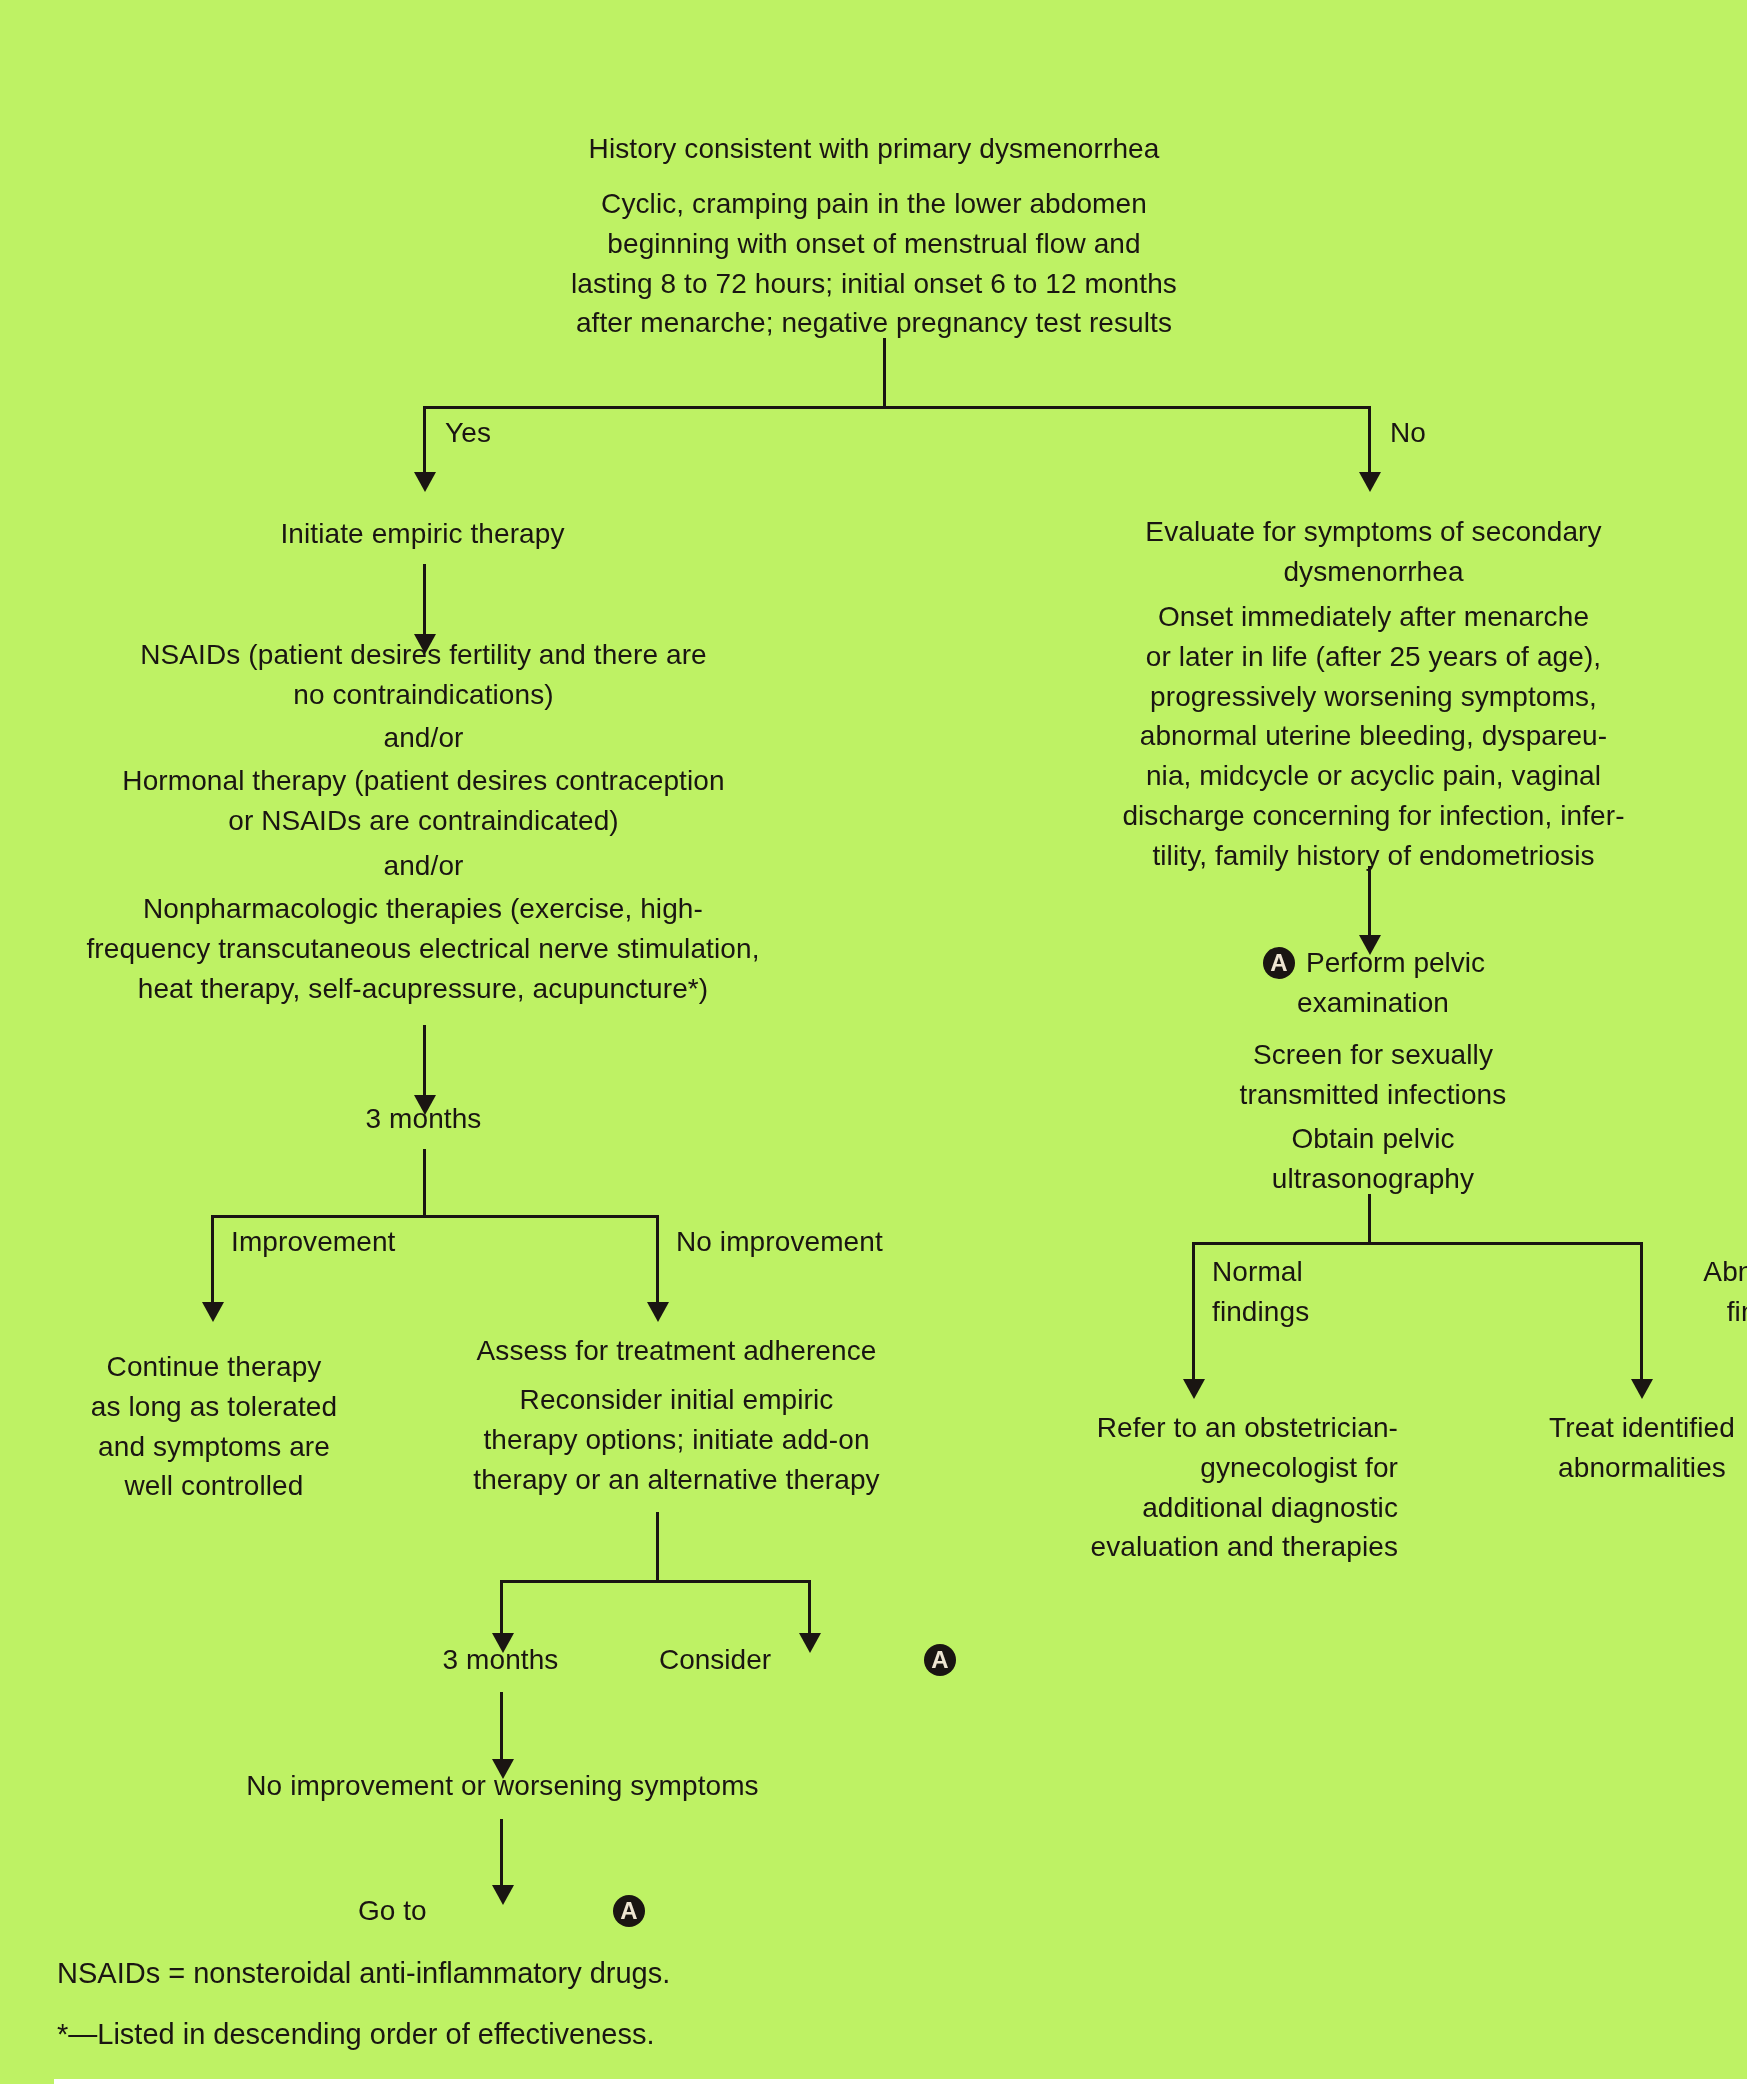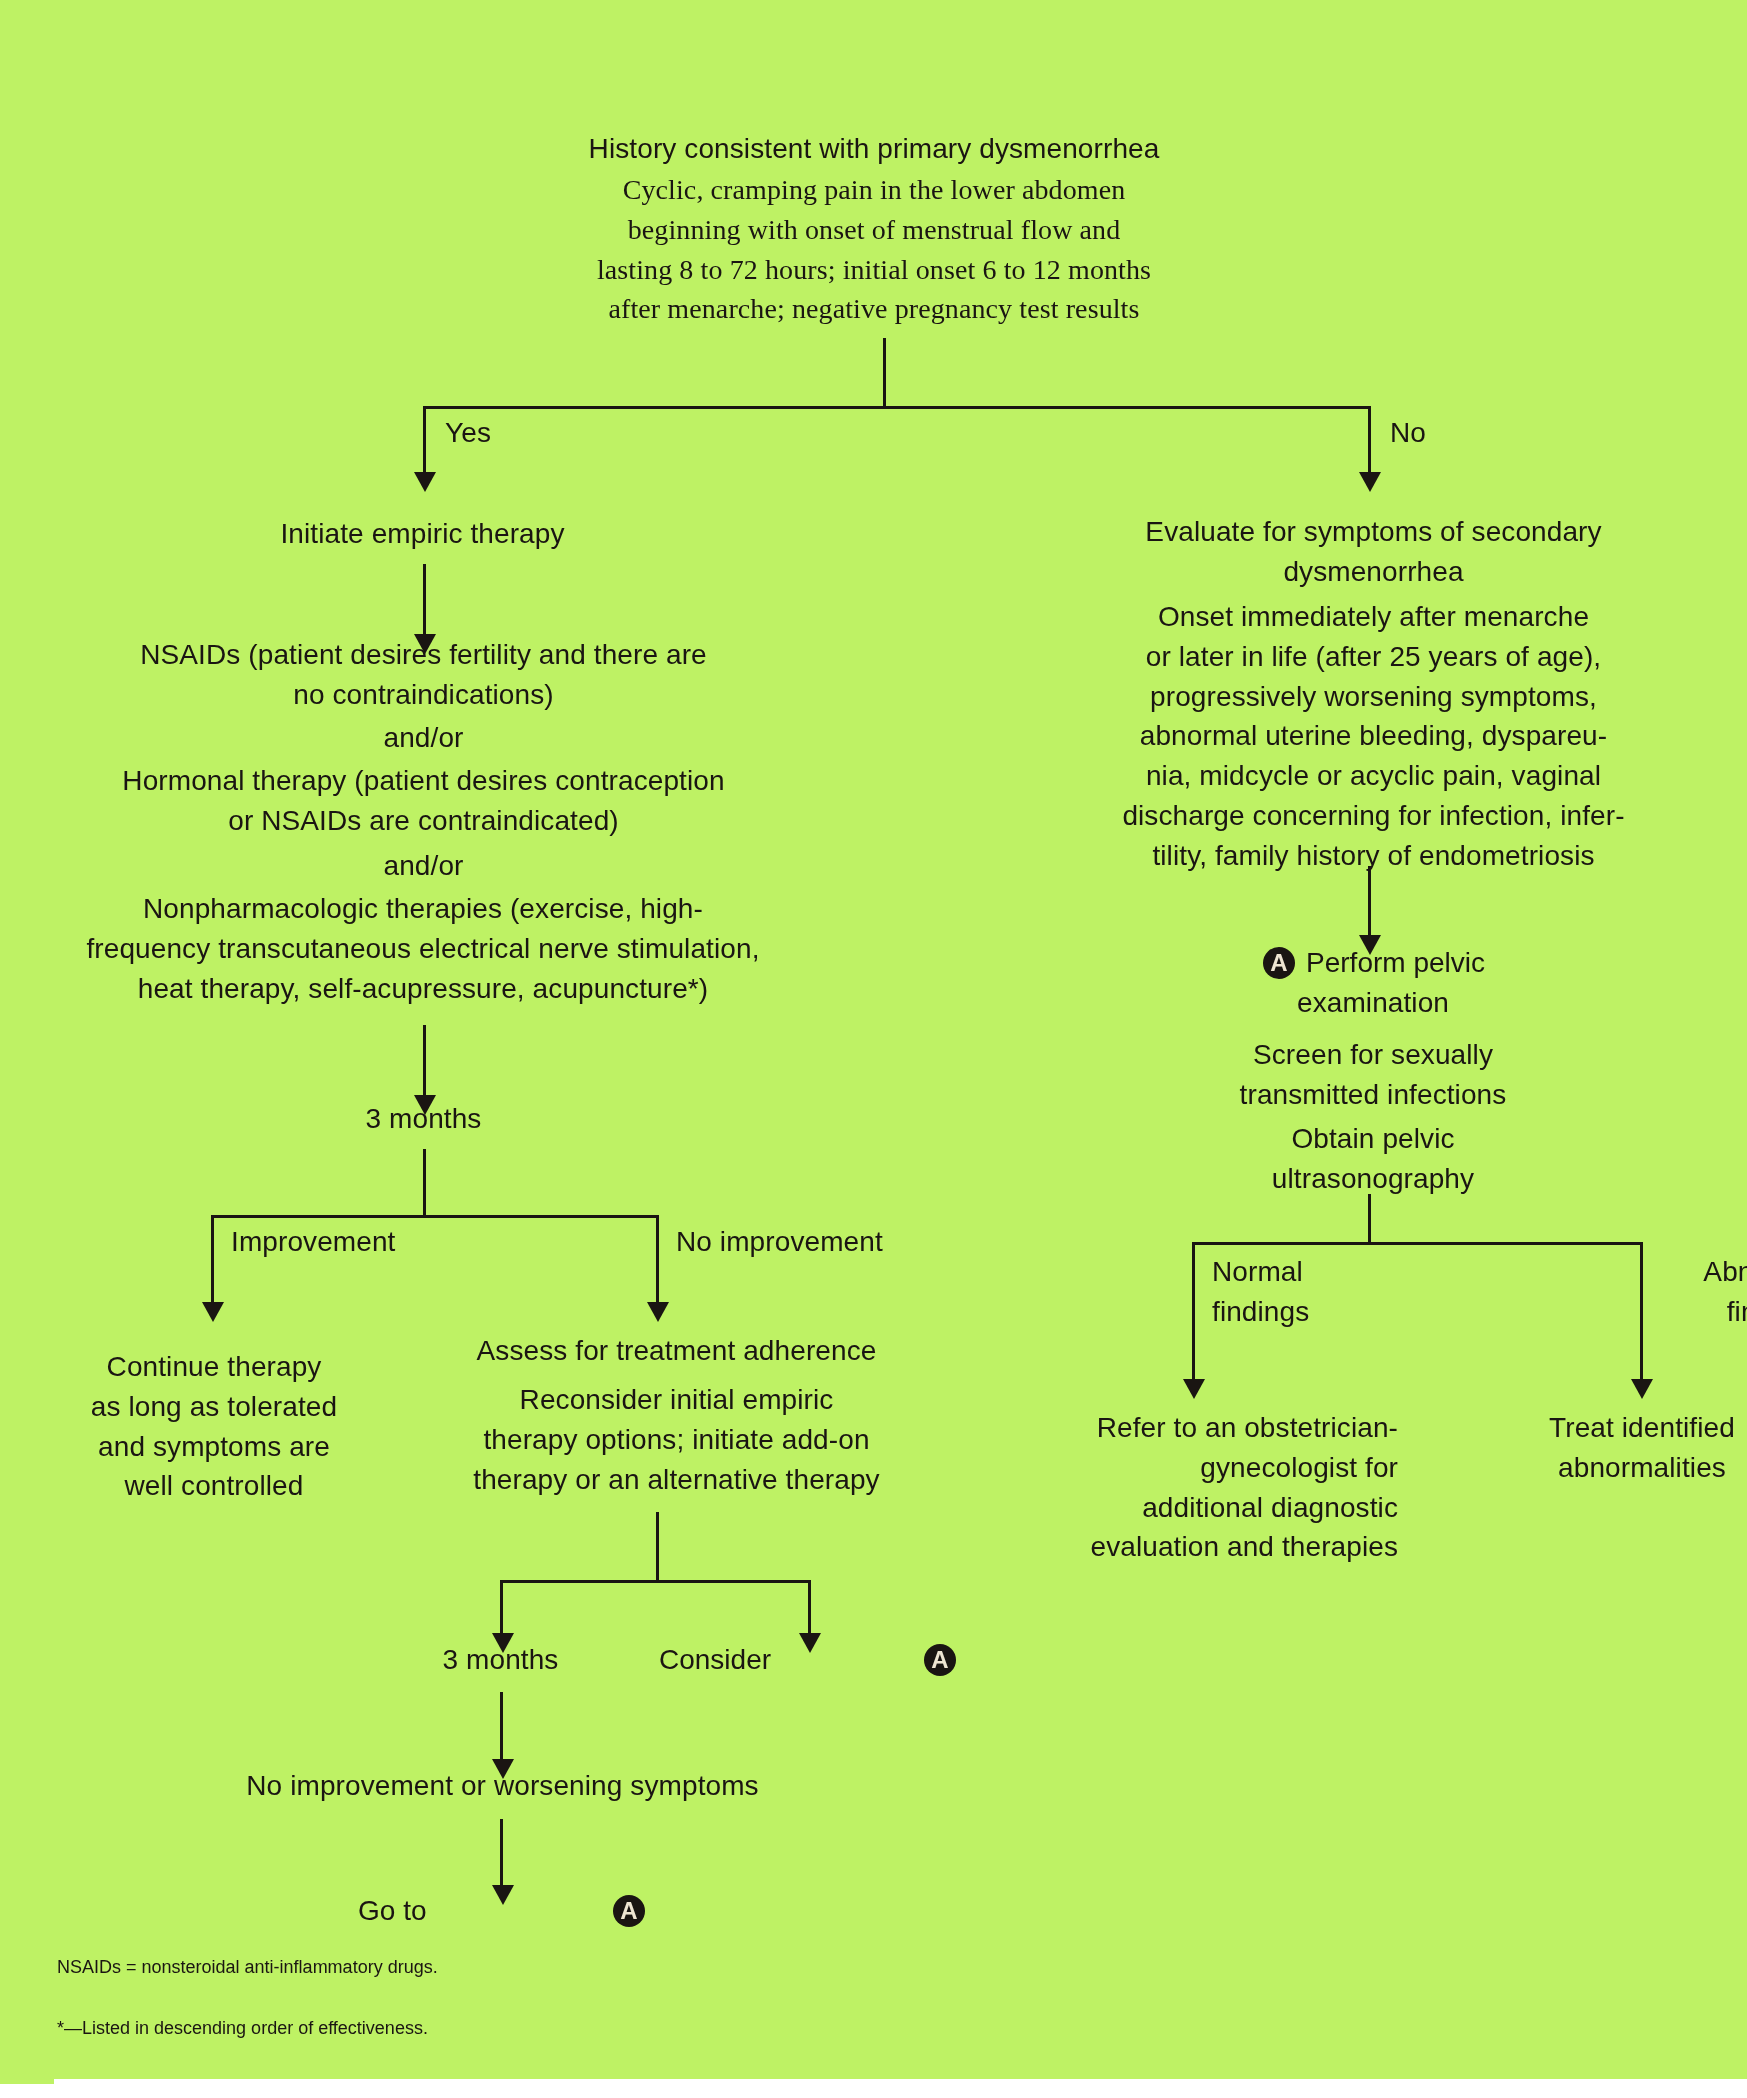--- a/index.html
+++ b/index.html
@@ -86,33 +86,33 @@
     position: absolute;
     display: flex;
     align-items: center;
     justify-content: space-between;
     gap: 9px;
     font-size: 28px;
     line-height: 1.42;
   }
   .footnote {
     position: absolute;
-    font-size: 18px;
+    font-size: 29px;
     text-align: left;
     color: #1a1512;
   }
 </style>
 </head>
 <body>
 
 <div id="page">
 
   <div class="txt" style="left:476px; top:129px; width:796px;">History consistent with primary dysmenorrhea</div>
 
-  <div class="txt" style="left:476px; top:170px; width:796px;font-family:Liberation Serif, serif;">Cyclic, cramping pain in the lower abdomen
+  <div class="txt" style="left:476px; top:184px; width:796px;">Cyclic, cramping pain in the lower abdomen
 beginning with onset of menstrual flow and
 lasting 8 to 72 hours; initial onset 6 to 12 months
 after menarche; negative pregnancy test results</div>
 
   <div class="vline" style="left:883px; top:338px; height:70px;"></div>
 
   <div class="hline" style="left:423px; top:406px; width:948px;"></div>
 
   <div class="vline" style="left:423px; top:406px; height:68px;"></div>
   <div class="arrowhead" style="left:414px; top:472px;"></div>

